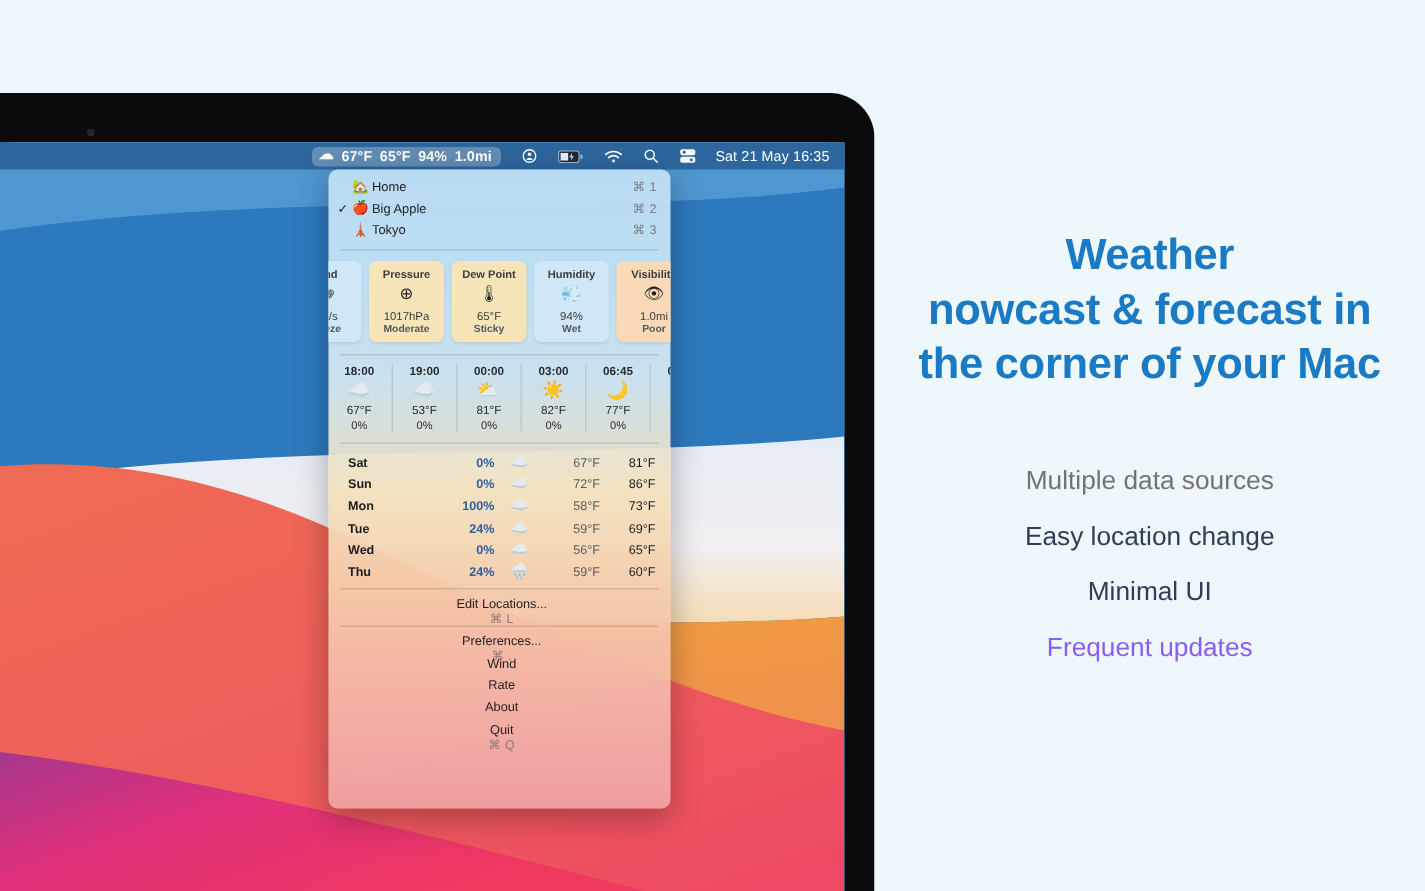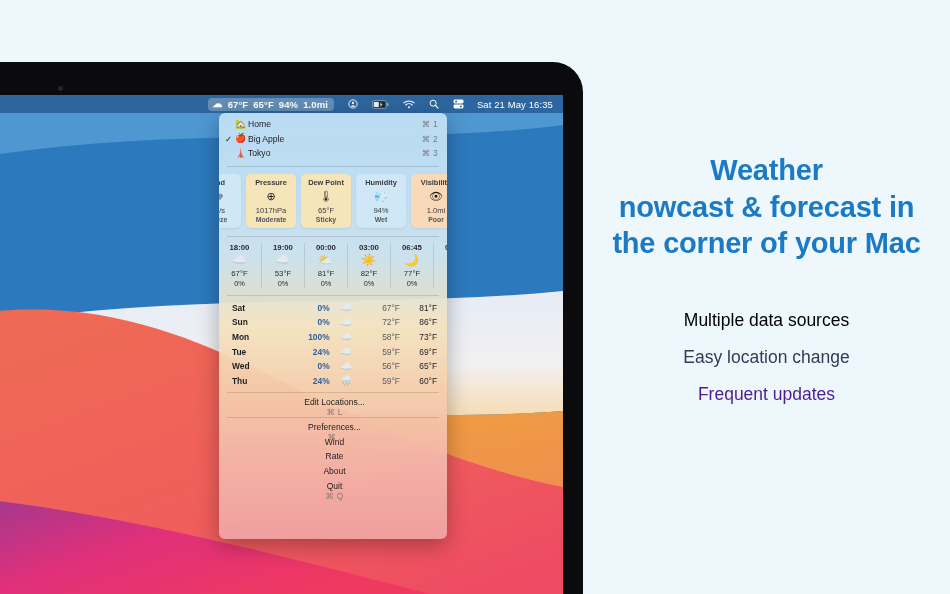--- a/index.html
+++ b/index.html
@@ -441,19 +441,20 @@
     </div>
   </div>
 
   <div id="promo" style="background: rgb(238, 247, 252);">
     <h1 id="headline" style="color: rgb(27, 122, 196);">
         <div>Weather</div>
         <div>nowcast &amp; forecast in</div>
         <div>the corner of your Mac</div>
       </h1>
     <ul id="features">
-        <li style="color: #000000;">Multiple data sources</li>
+        <li style="color: #737373;">Multiple data sources</li>
         <li style="color: rgb(47, 61, 85);">Easy location change</li>
-        <li style="color: #4c1d95;">Frequent updates</li>
+        <li style="color: rgb(47, 61, 85);">Minimal UI</li>
+        <li style="color: #8b5cf6;">Frequent updates</li>
       </ul>
   </div>
 
 </div>
 
 </body></html>

